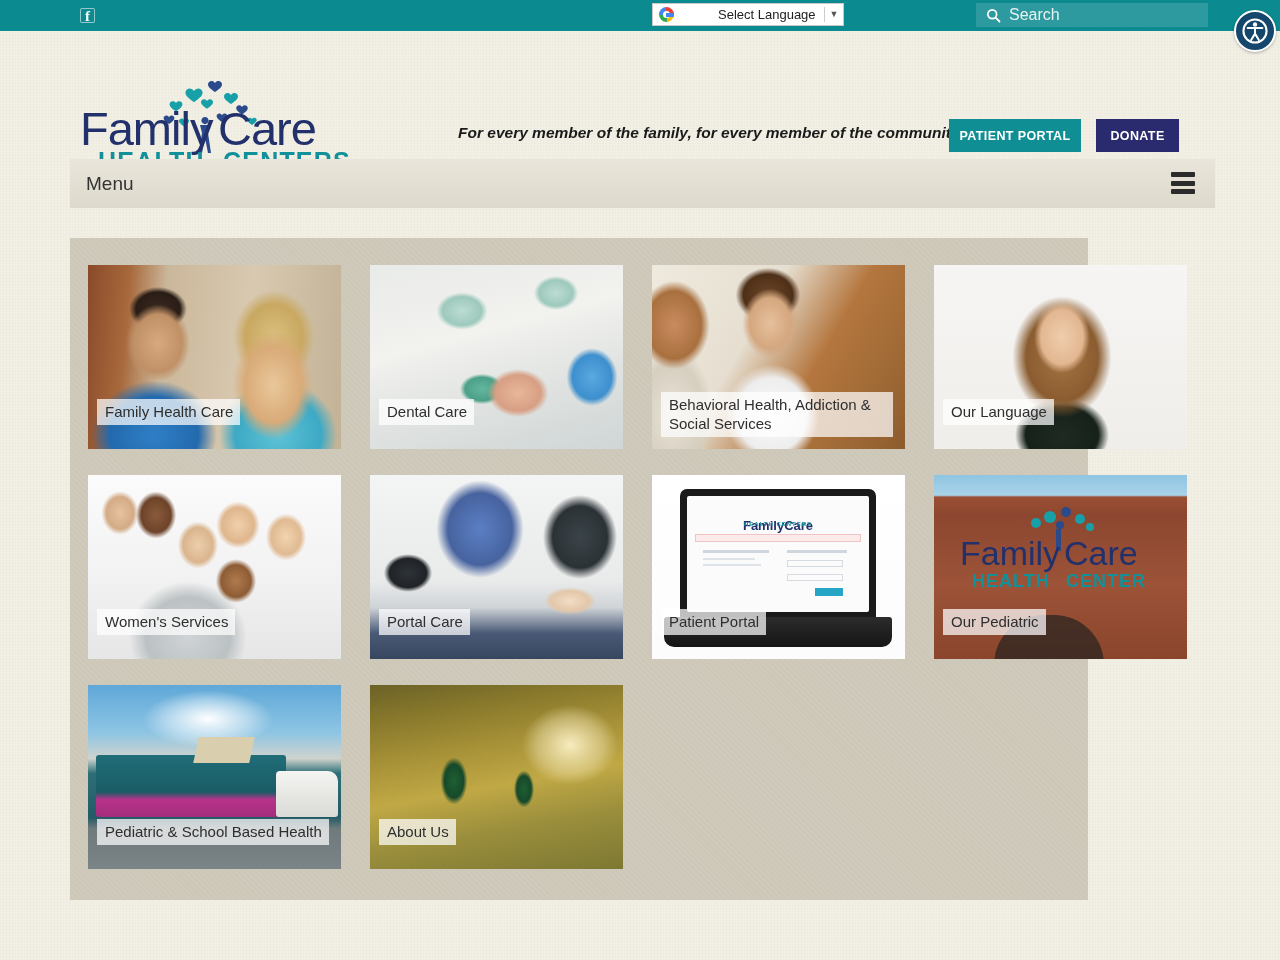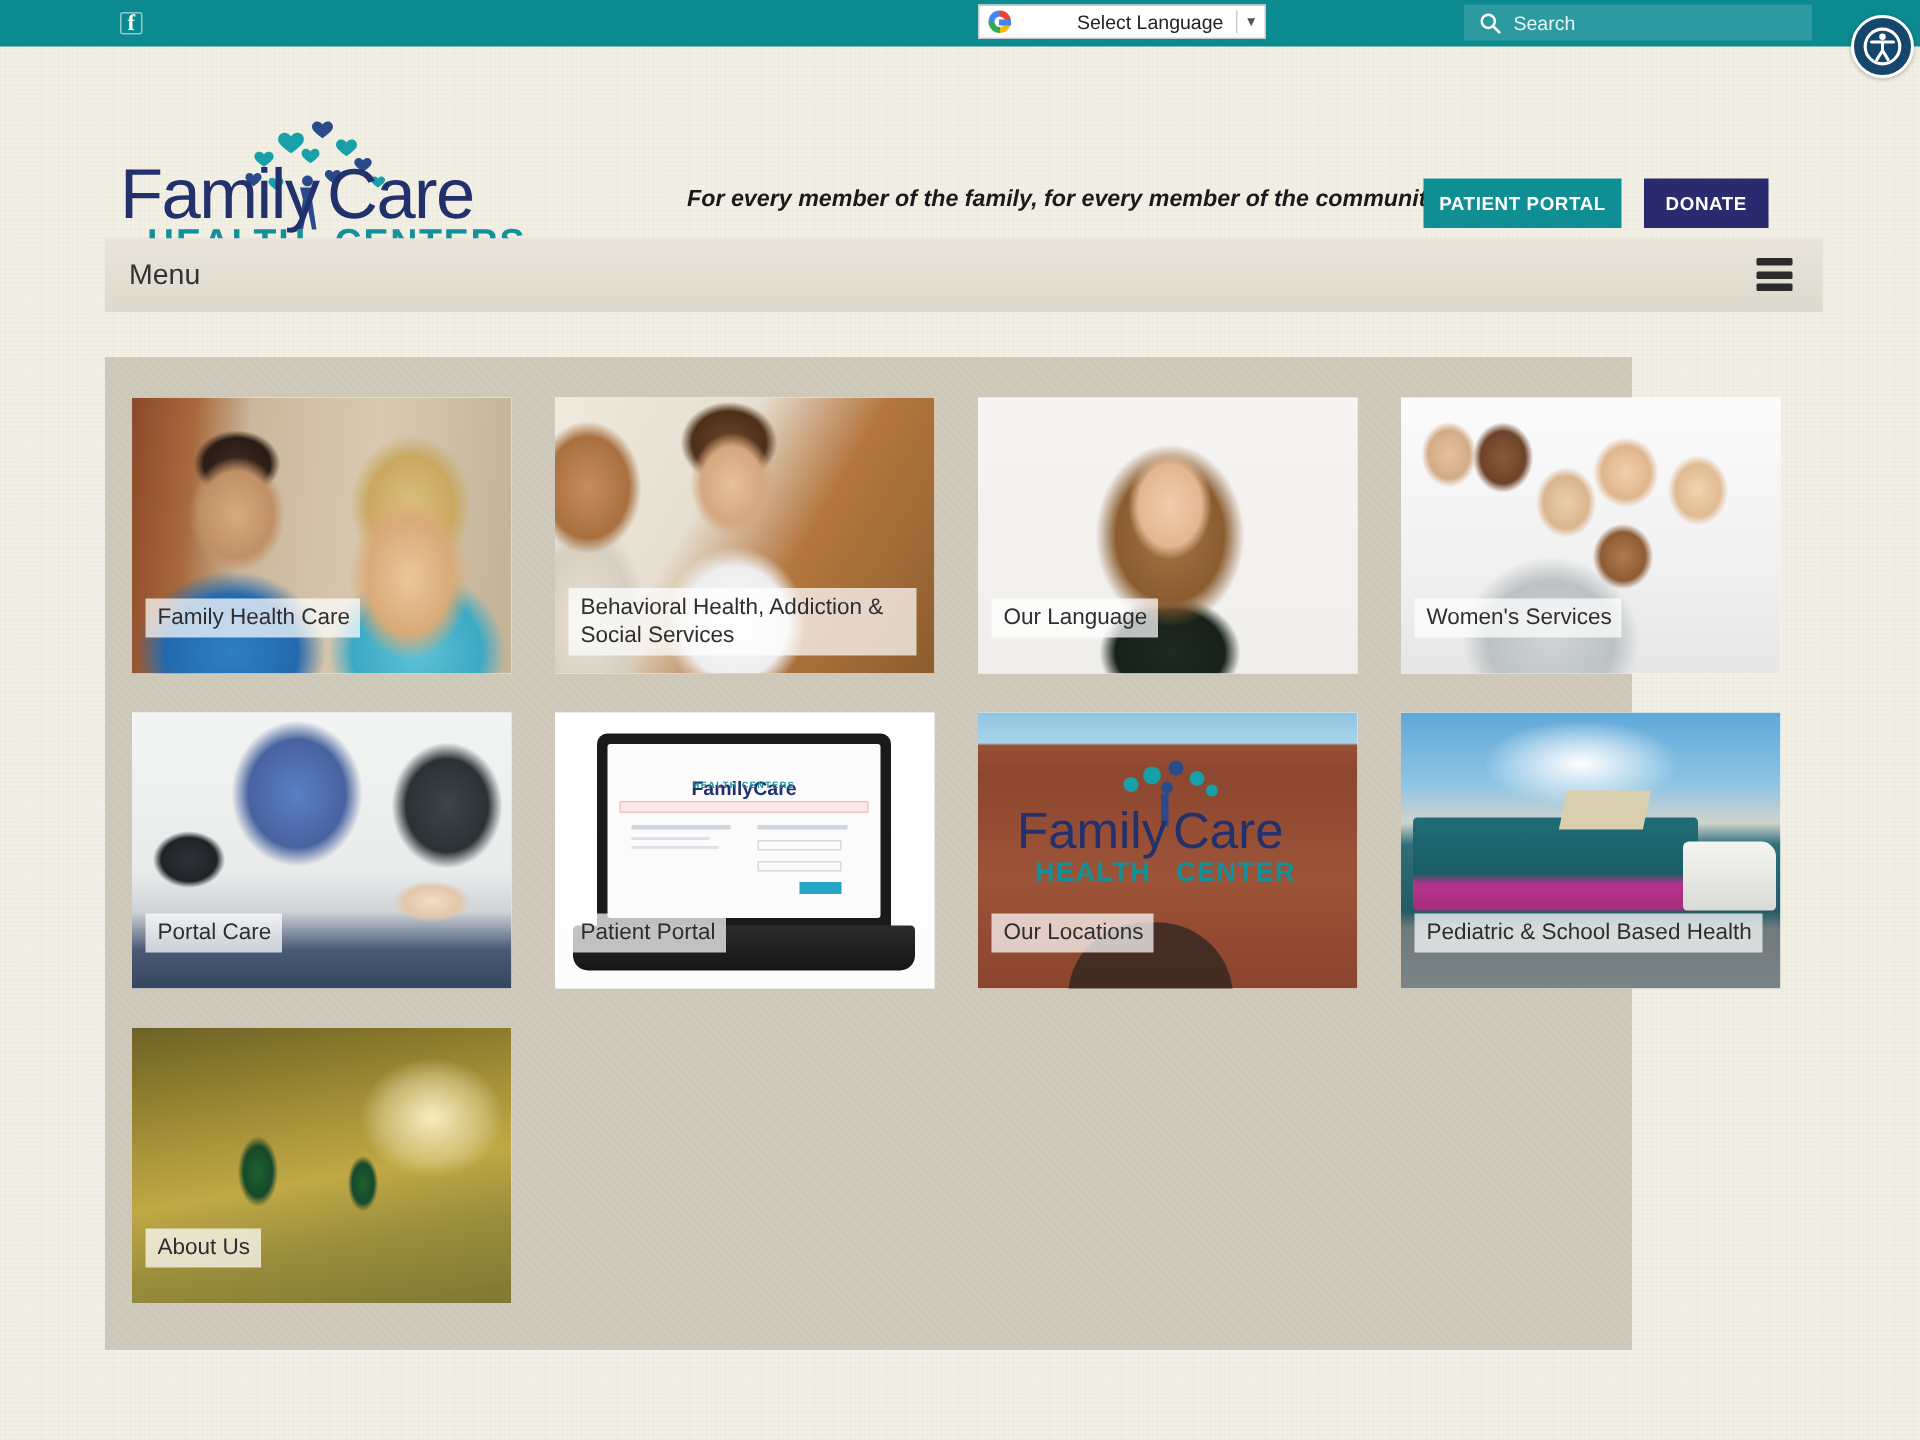--- a/index.html
+++ b/index.html
@@ -100,21 +100,21 @@
     left: 976px; top: 3px;
     width: 232px; height: 24px;
     background: #2c9a9e;
     display: flex;
     align-items: center;
     padding-left: 10px;
     cursor: text;
   }
   .search-icon-svg { flex: 0 0 auto; margin-right: 8px; }
   .search-placeholder {
-    font-size: 13px;
+    font-size: 16px;
     color: #e8f3f3;
   }
   .a11y-btn {
     position: absolute;
     right: 4px; top: 10px;
     width: 42px; height: 42px;
     border-radius: 50%;
     background: #15466b;
     border: 2px solid #ffffff;
     display: flex;
@@ -325,20 +325,32 @@
         <div class="tile-photo" style="
     background:
       radial-gradient(ellipse 58px 78px at 185px 120px, #e9c79a 0%, #d9ab78 48%, rgba(0,0,0,0) 70%),
       radial-gradient(ellipse 52px 60px at 186px 72px, #d9c07e 0%, #c9a861 55%, rgba(0,0,0,0) 78%),
       radial-gradient(ellipse 72px 66px at 190px 170px, #5dc2d6 0%, #3da9c4 60%, rgba(0,0,0,0) 82%),
       radial-gradient(ellipse 40px 48px at 70px 78px, #d7a97f 0%, #c09066 60%, rgba(0,0,0,0) 80%),
       radial-gradient(ellipse 34px 26px at 70px 44px, #3a2a20 0%, #2a1d16 65%, rgba(0,0,0,0) 85%),
       radial-gradient(ellipse 74px 64px at 66px 170px, #2f7fc6 0%, #2369ad 60%, rgba(0,0,0,0) 85%),
       linear-gradient(95deg, #8a4a2a 0%, #a8693c 16%, #cbb79b 30%, #d8c9b0 62%, #c2b397 100%)"></div>
         <div class="tile-label">Family Health Care</div>
+      </div>
+      <div class="tile">
+        <div class="tile-photo" style="
+    background:
+      radial-gradient(ellipse 38px 30px at 148px 128px, #e8b79a 0%, #d79f84 60%, rgba(0,0,0,0) 80%),
+      radial-gradient(circle 11px at 150px 136px, #8d2a2a 0%, #5a1414 70%, rgba(0,0,0,0) 90%),
+      radial-gradient(ellipse 30px 22px at 92px 46px, #bcdcd2 0%, #9ec9bd 65%, rgba(0,0,0,0) 85%),
+      radial-gradient(ellipse 26px 20px at 186px 28px, #bcdcd2 0%, #9ec9bd 65%, rgba(0,0,0,0) 85%),
+      radial-gradient(ellipse 30px 34px at 222px 112px, #5aa8e0 0%, #3d8fce 65%, rgba(0,0,0,0) 85%),
+      radial-gradient(ellipse 26px 18px at 112px 124px, #63b79d 0%, #4da088 65%, rgba(0,0,0,0) 85%),
+      linear-gradient(165deg, #e9ebe8 0%, #f2f2ef 38%, #dfe2e0 68%, #cfd6d6 100%)"></div>
+        <div class="tile-label">Dental Care</div>
       </div>
       <div class="tile">
         <div class="tile-photo" style="
     background:
       radial-gradient(ellipse 34px 42px at 118px 58px, #e6c09c 0%, #d4a77f 60%, rgba(0,0,0,0) 82%),
       radial-gradient(ellipse 38px 32px at 116px 30px, #6b4528 0%, #4e3018 65%, rgba(0,0,0,0) 85%),
       radial-gradient(ellipse 56px 60px at 120px 150px, #fbfbfb 0%, #ededed 62%, rgba(0,0,0,0) 84%),
       radial-gradient(ellipse 42px 52px at 22px 60px, #c98b5e 0%, #a9703f 65%, rgba(0,0,0,0) 85%),
       radial-gradient(ellipse 48px 80px at 20px 150px, #e8e2d6 0%, #d6cfc0 65%, rgba(0,0,0,0) 86%),
       linear-gradient(120deg, #efeade 0%, #e6dfd1 38%, #b4763e 62%, #a06a36 82%, #8d5c2d 100%)"></div>
@@ -425,21 +437,21 @@
           <text x="6" y="62" font-family="Liberation Sans, sans-serif" font-size="34" fill="#22306b">Family</text>
           <text x="110" y="62" font-family="Liberation Sans, sans-serif" font-size="34" fill="#22306b">Care</text>
           <text x="18" y="84" font-family="Liberation Sans, sans-serif" font-size="18" font-weight="bold" fill="#13919a" letter-spacing="1">HEALTH</text>
           <text x="112" y="84" font-family="Liberation Sans, sans-serif" font-size="18" font-weight="bold" fill="#13919a" letter-spacing="1">CENTER</text>
         </svg>
       </div>
       <div style="
         position:absolute;left:60px;top:140px;width:110px;height:50px;
         border-radius:55px 55px 0 0;background:#2b2420;opacity:.75;"></div>
         </div>
-        <div class="tile-label">Our Locations</div>
+        <div class="tile-label">Our Pediatric</div>
       </div>
       <div class="tile">
         <div class="tile-photo" style="
     background:
       radial-gradient(ellipse 90px 40px at 120px 34px, #ffffff 0%, rgba(255,255,255,0.4) 46%, rgba(0,0,0,0) 72%),
       linear-gradient(180deg, #5fa8d8 0%, #8ec5e4 26%, #cfd3cd 40%, #2d6f78 48%, #235b66 72%, #6f7a7c 78%, #7b8486 100%)">
       <div style="
         position:absolute;left:8px;top:70px;width:190px;height:62px;
         background:linear-gradient(180deg,#1f6d78 0%,#1a5c66 60%,#b7338b 72%,#a32d7c 100%);
         border-radius:3px;"></div>

